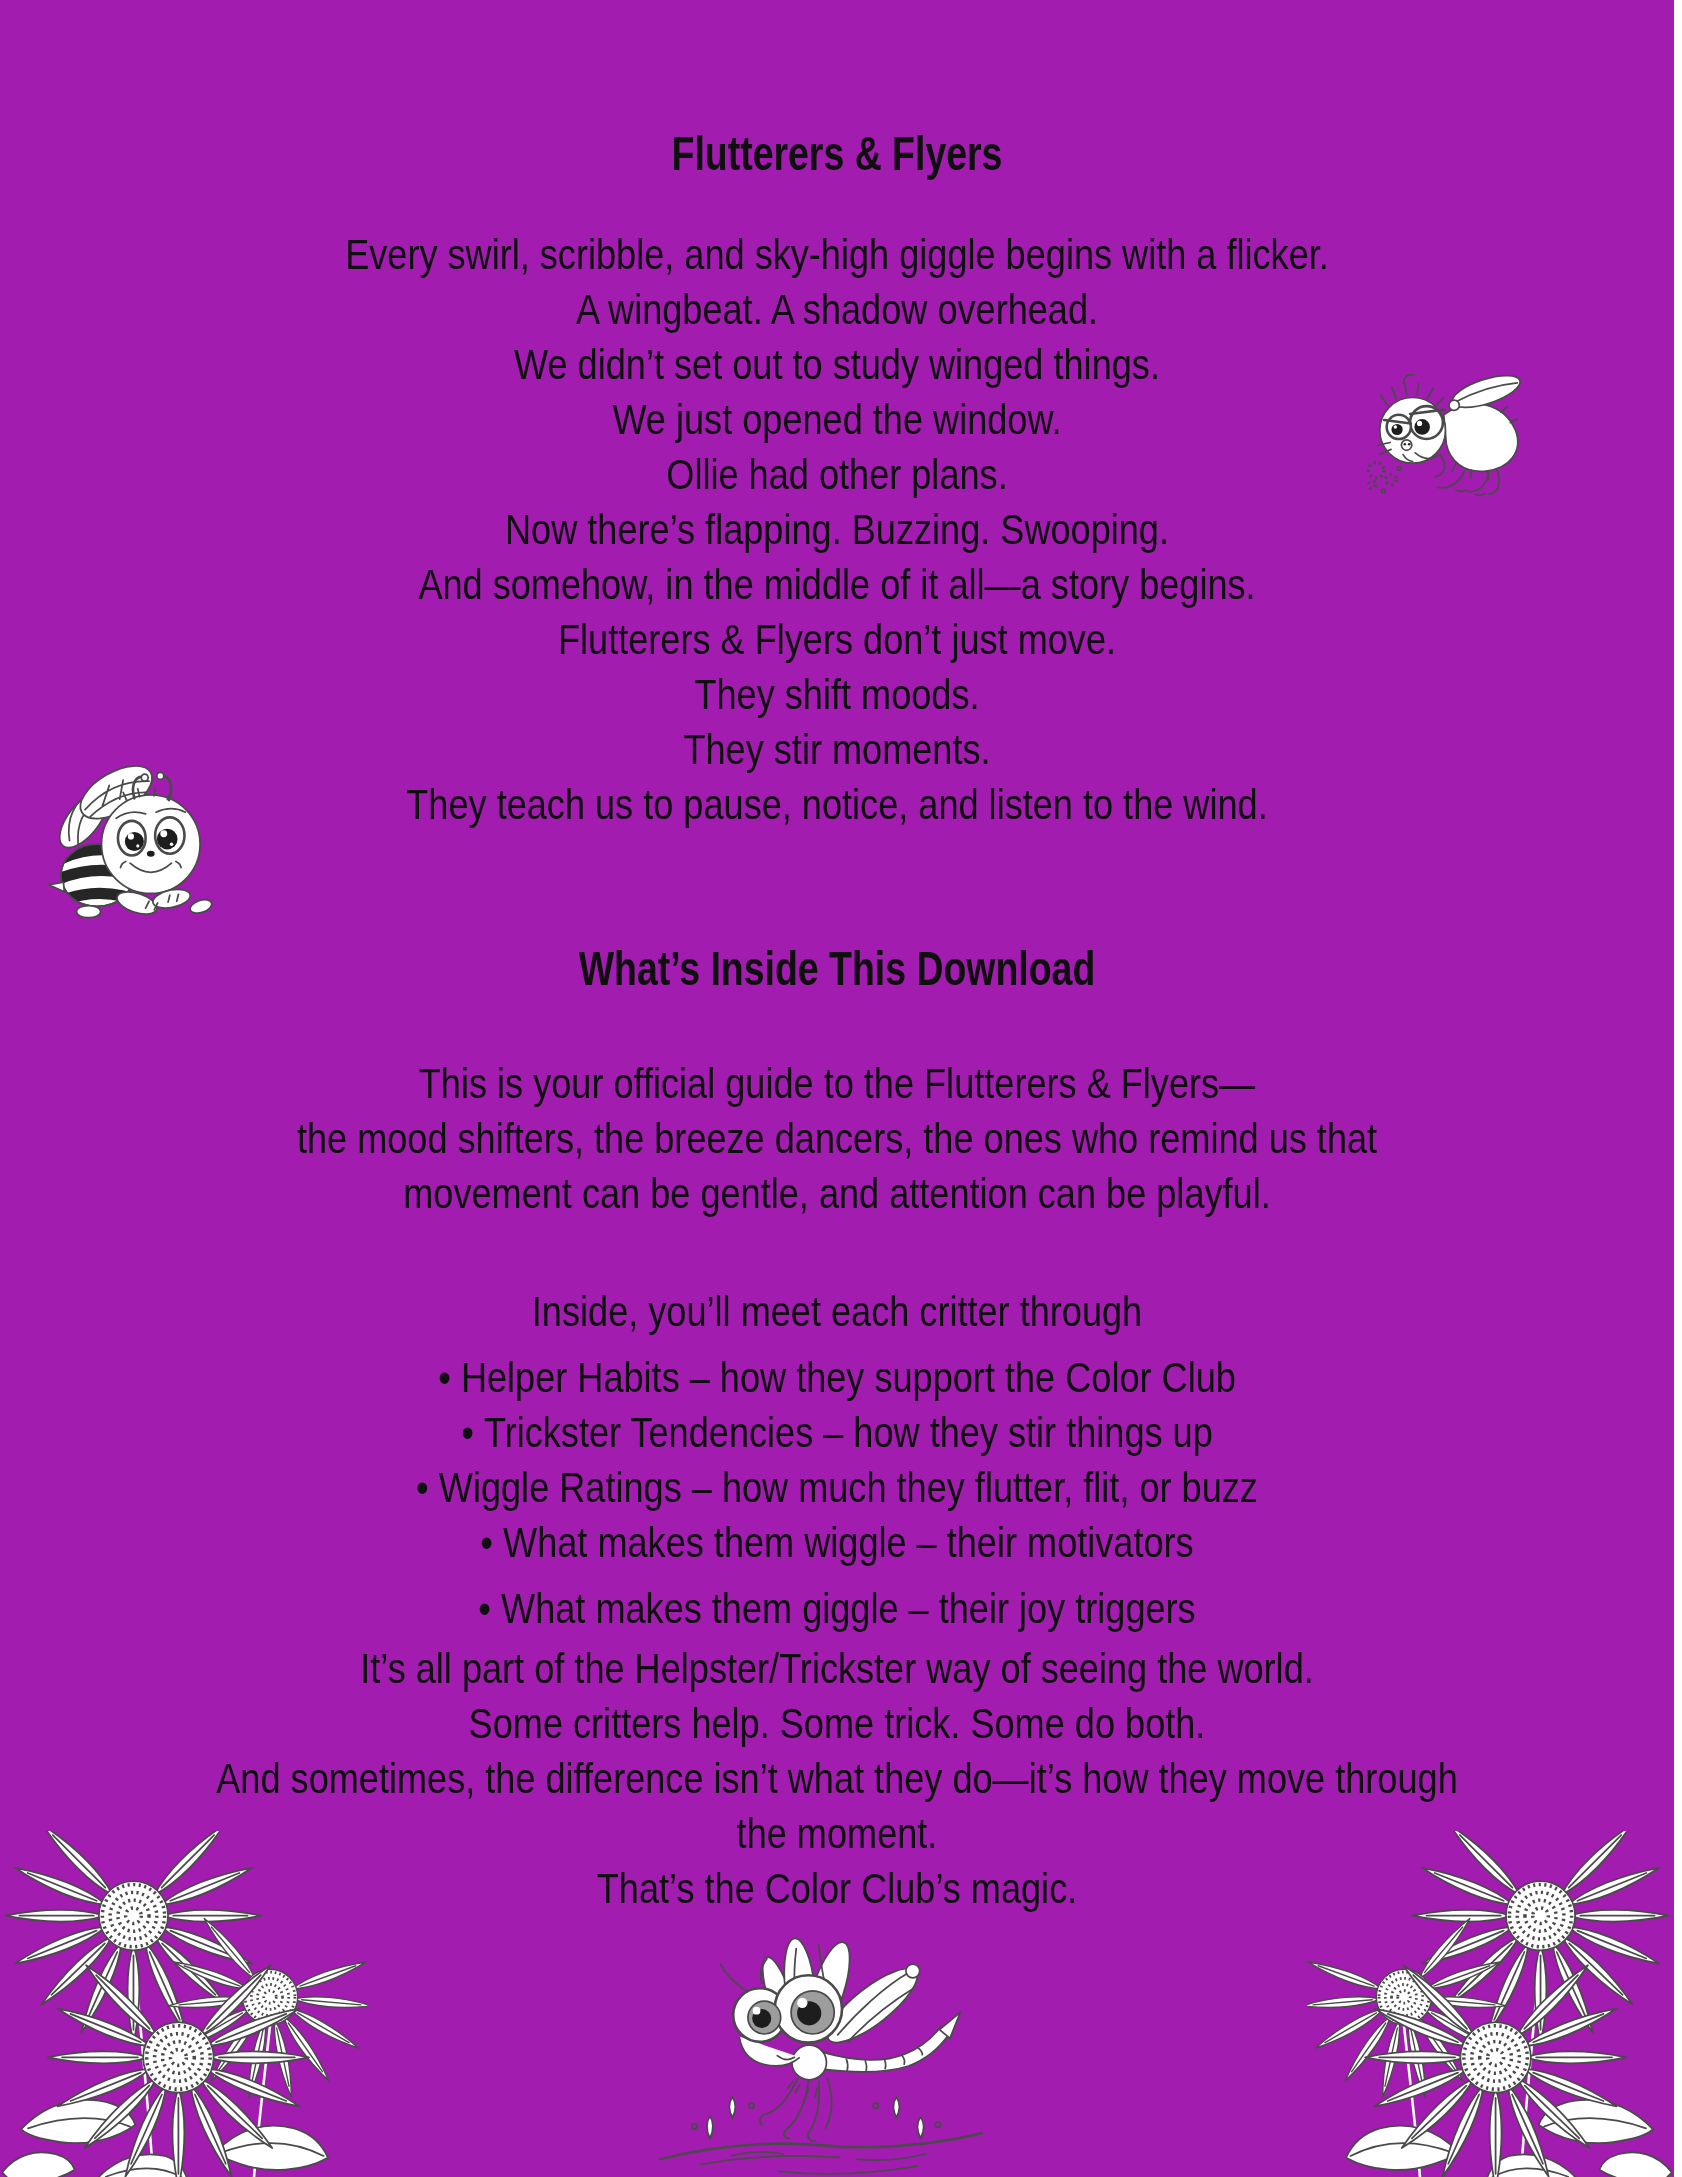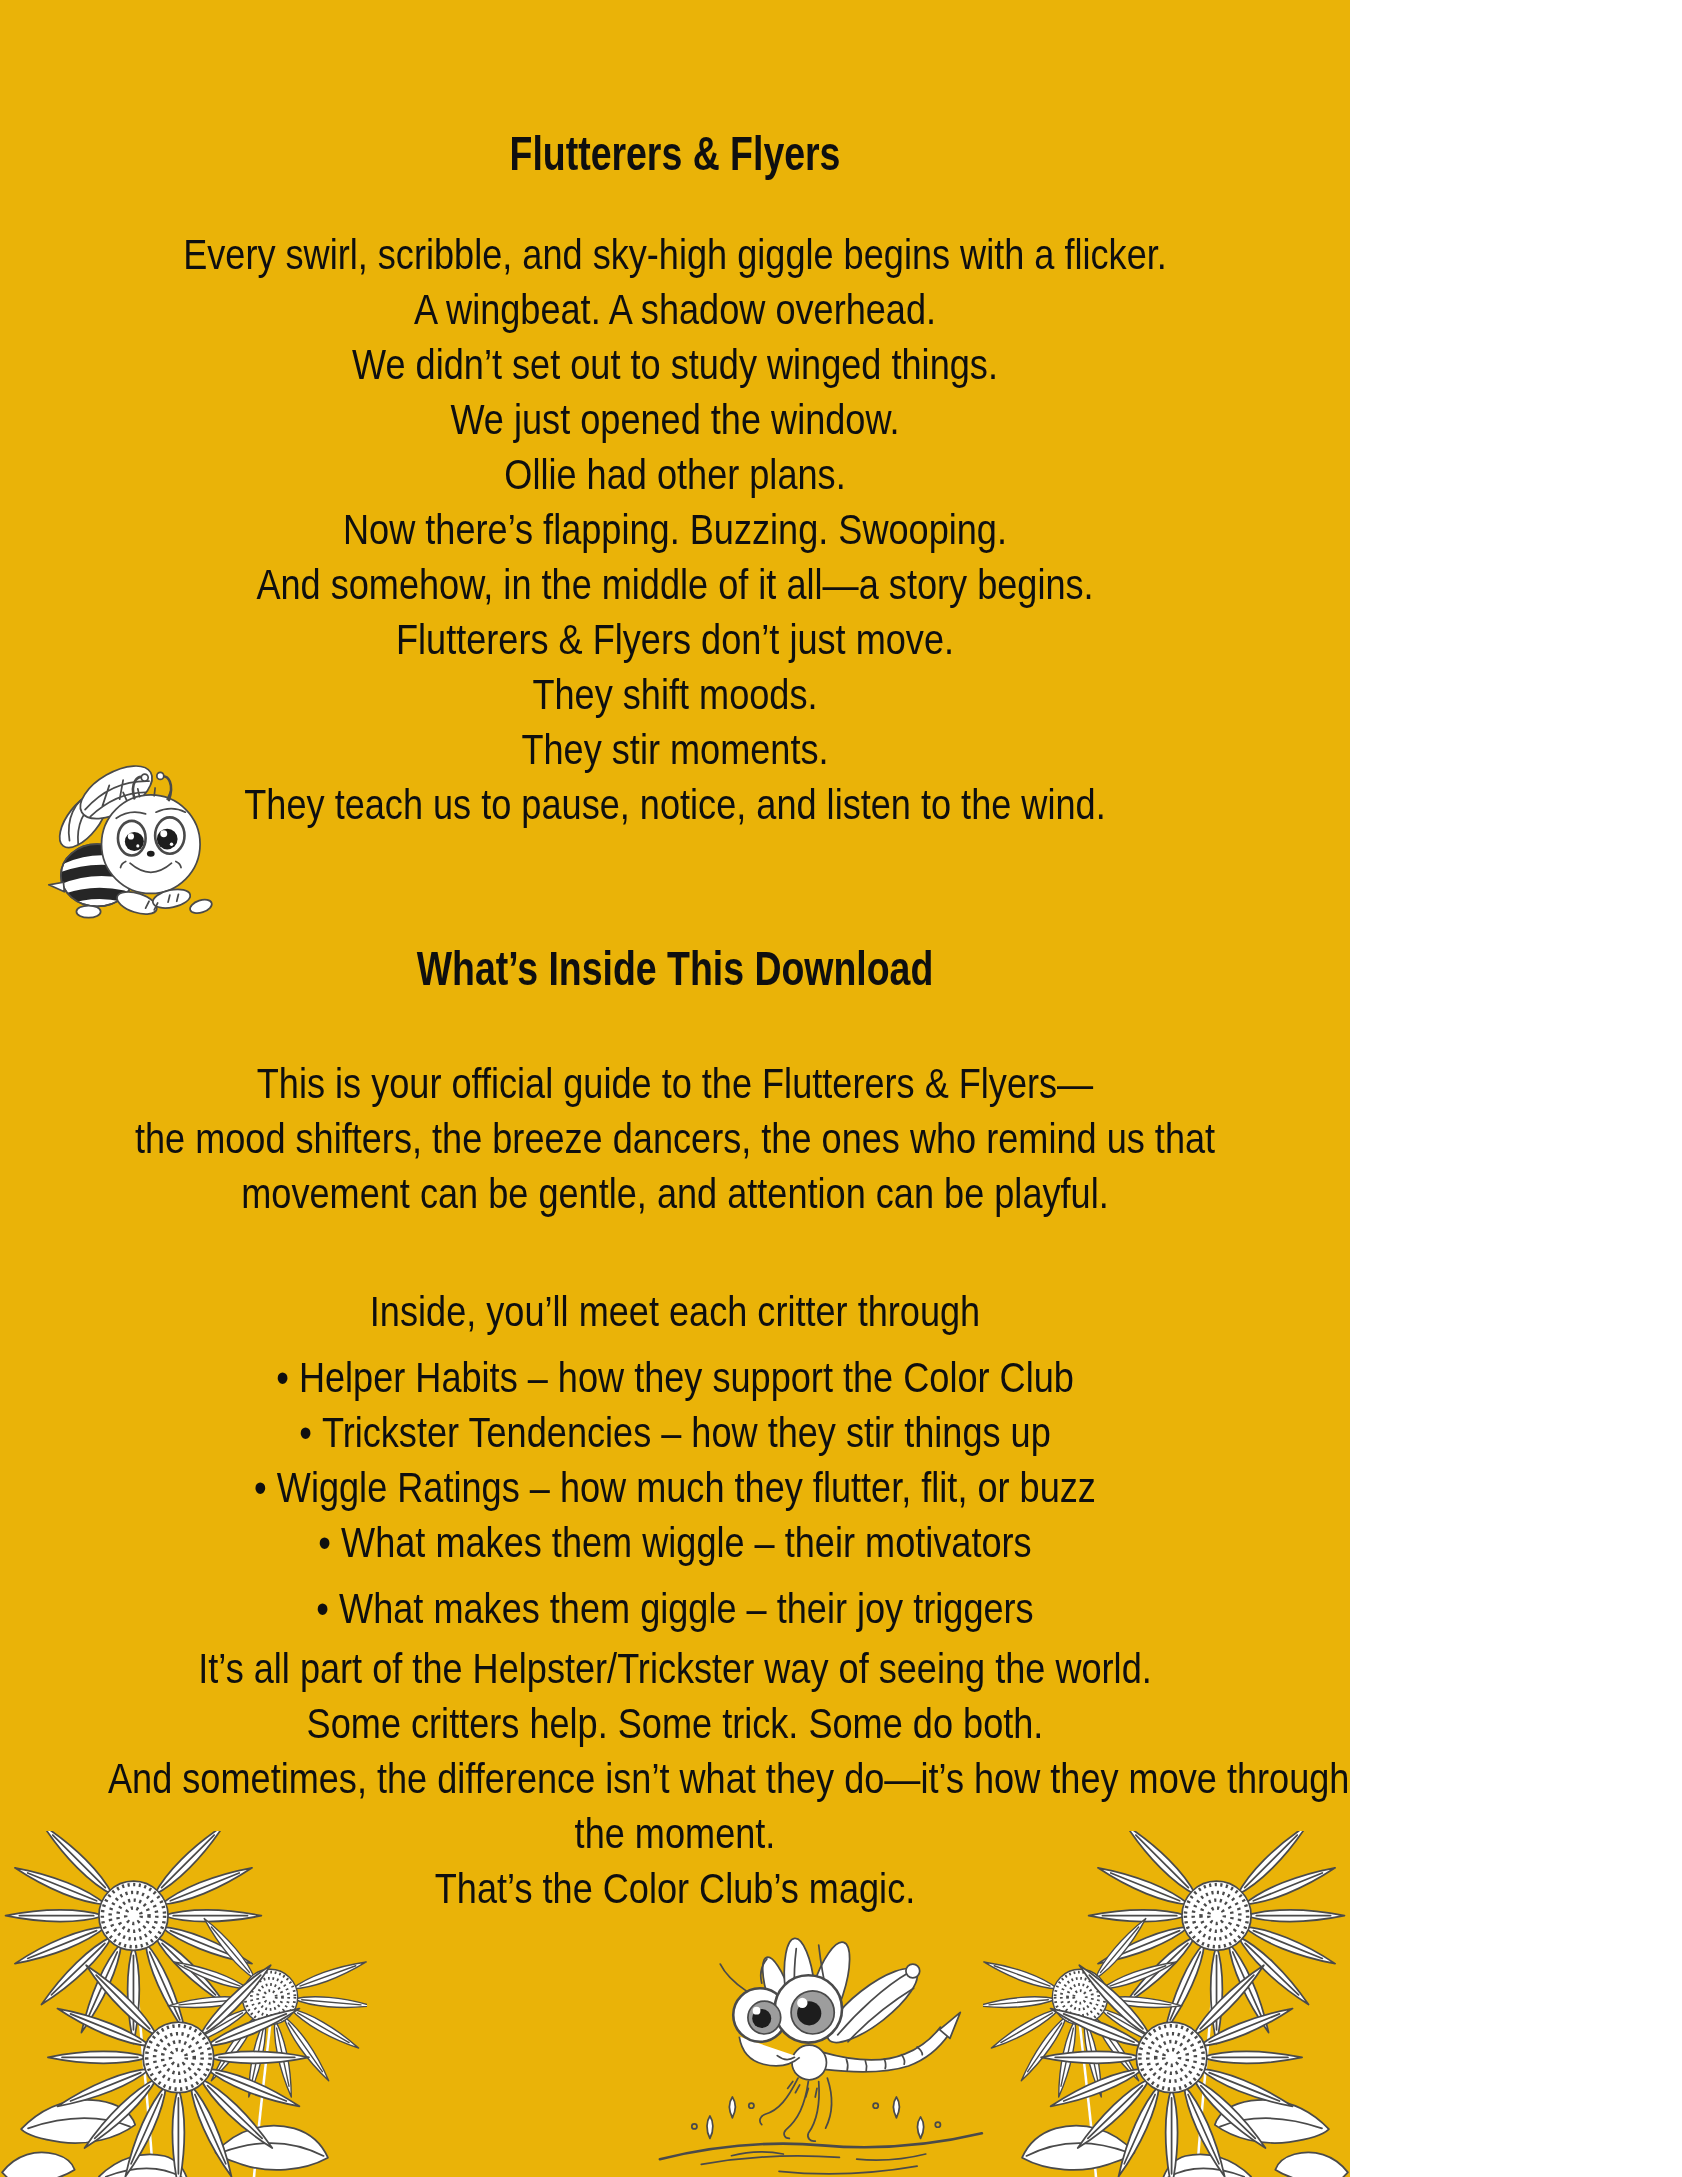--- a/index.html
+++ b/index.html
@@ -1,19 +1,19 @@
 <!DOCTYPE html>
 <html style="font-size:14px"><head>
 <meta charset="utf-8">
 <style>
   html,body{margin:0;padding:0;}
   .page{
     position:relative;
-    width:1350px;height:2177px;
-    background:#eab308;
+    width:1674px;height:2177px;
+    background:#a21caf;
     overflow:hidden;
     font-family:"Liberation Sans", sans-serif;
     color:#0f0f0f;
     box-sizing:border-box;
     padding-top:126px;
   }
   .ctr{width:100%;text-align:center;margin:0;}
   .cond{transform:scaleX(0.84);transform-origin:50% 0;}
   .condh{transform:scaleX(0.78);transform-origin:50% 0;}
   h1.title,h2.heading{font-size:48px;line-height:55px;font-weight:bold;margin:0;}

